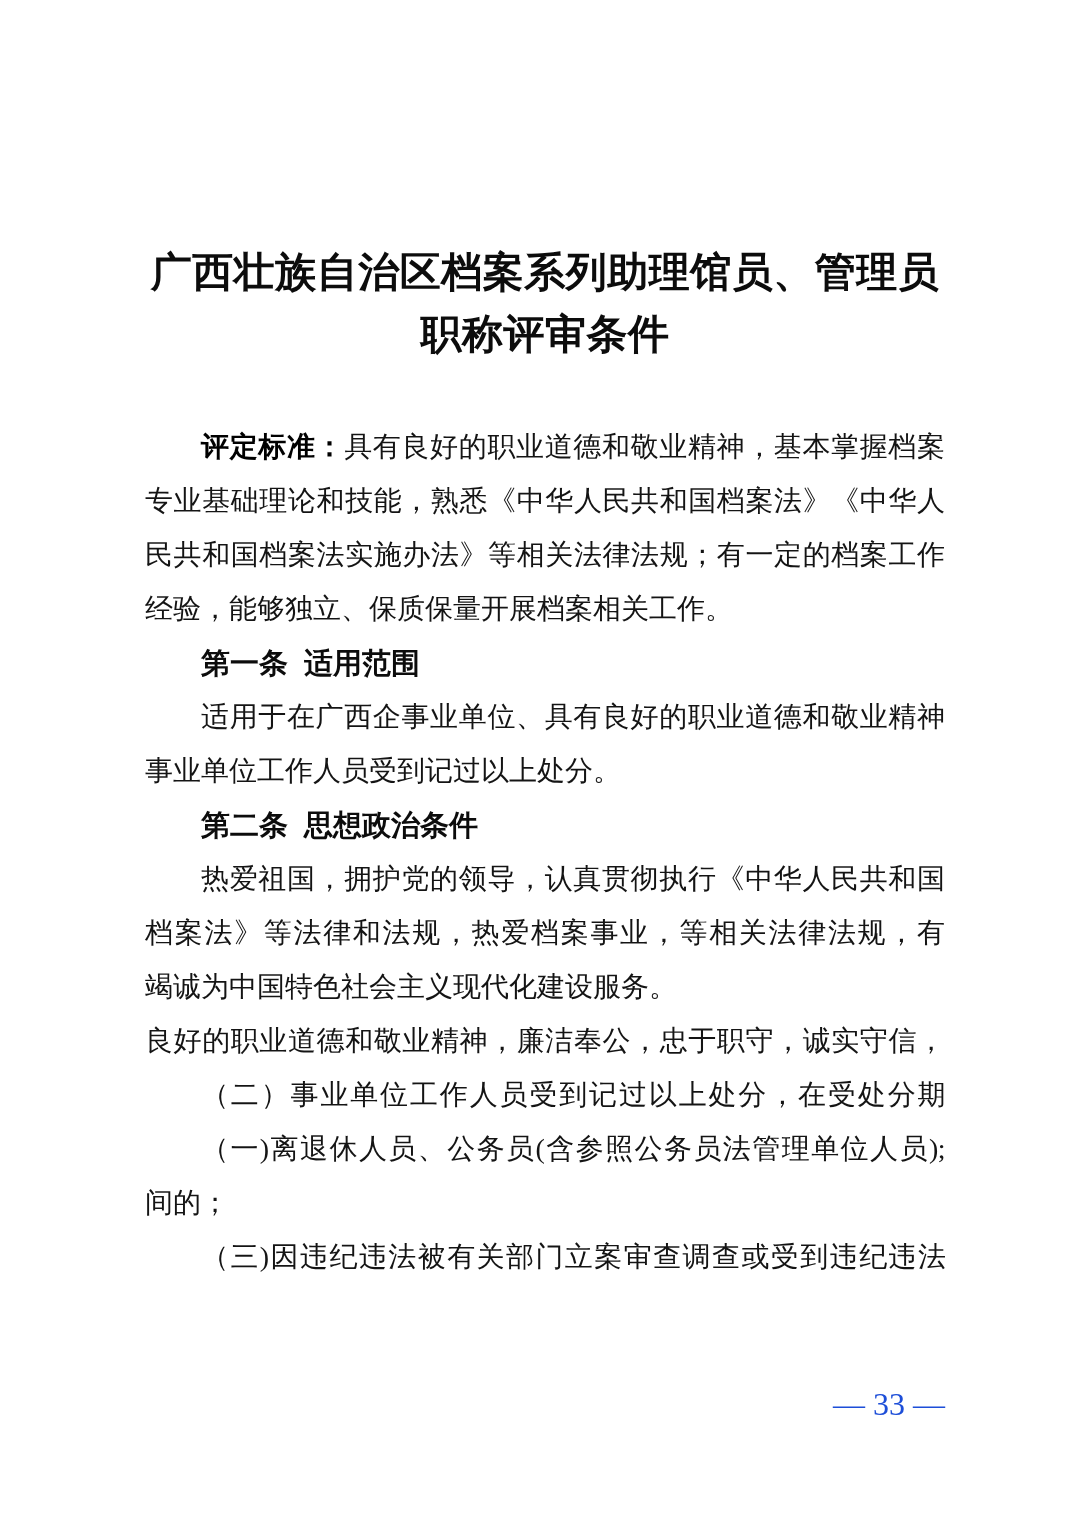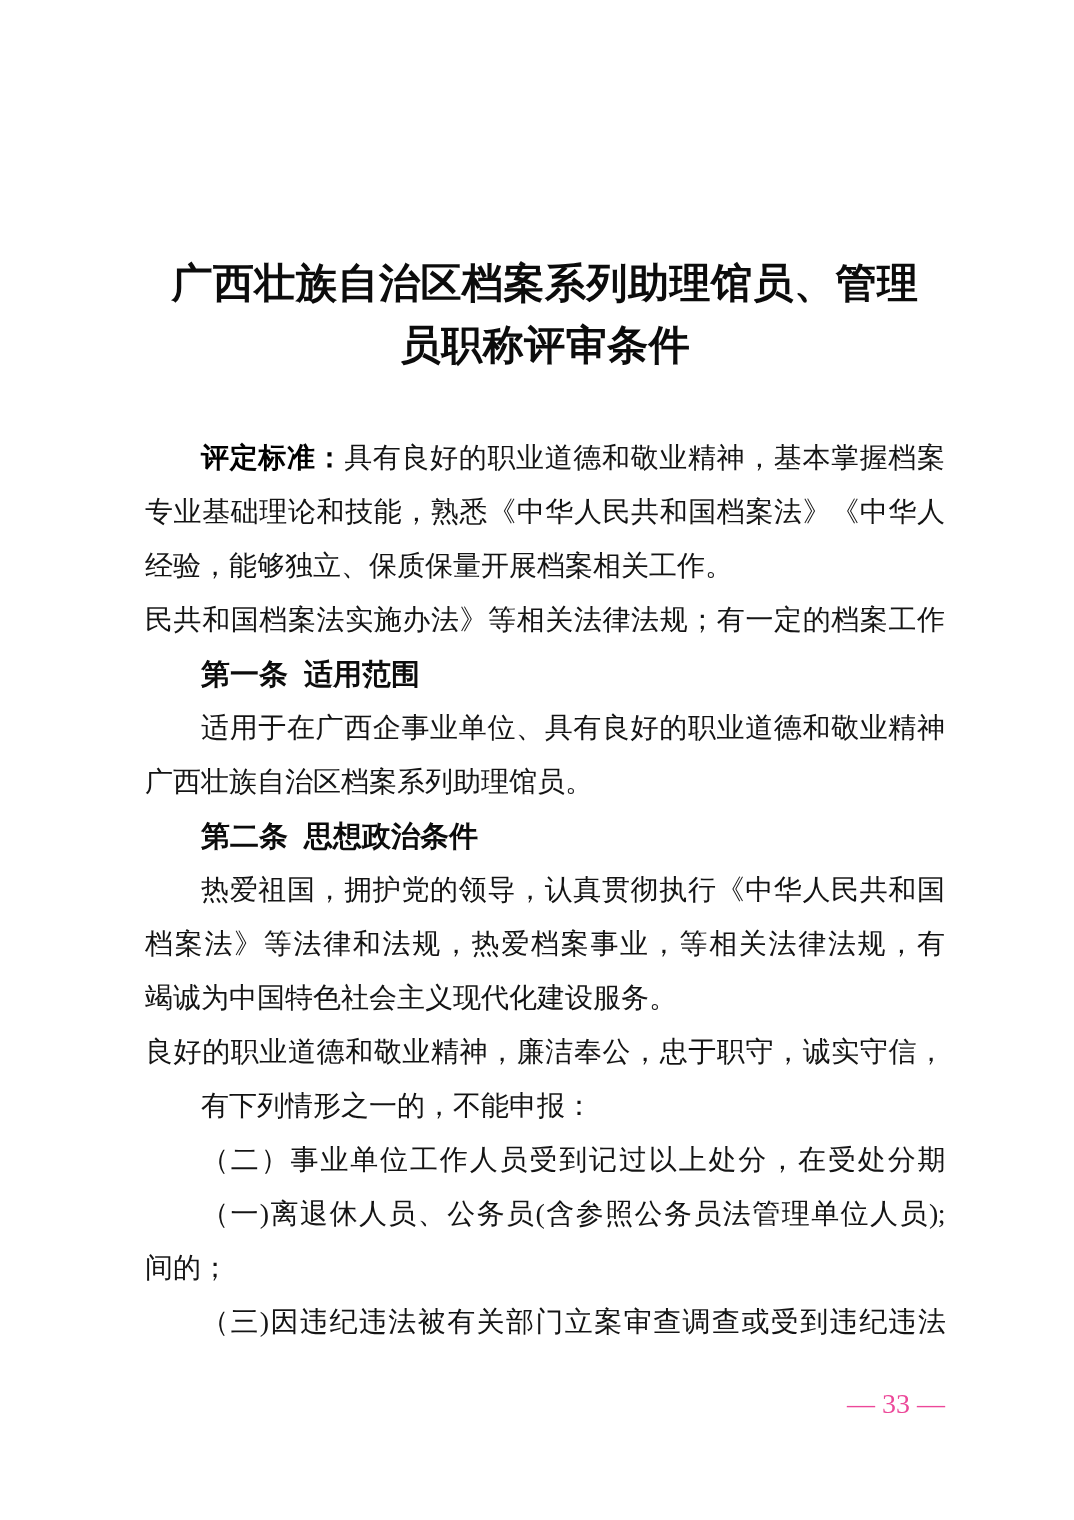--- a/index.html
+++ b/index.html
@@ -13,21 +13,21 @@
     height: 1520px;
     background: #ffffff;
     overflow: hidden;
     color: #0c0c0c;
   }
   .content {
     margin-left: 145px;
     width: 800px;
   }
   .doc-title {
-    margin: 15px;
+    margin: 4px;
     padding-top: 237px;
     font-family: "Liberation Sans", sans-serif;
     font-weight: 700;
     font-size: 41px;
     line-height: 62px;
     text-align: center;
     color: #0c0c0c;
     letter-spacing: 0.5px;
   }
   .body-block {
@@ -60,53 +60,52 @@
     font-weight: 700;
     color: #000000;
   }
   .tight  { letter-spacing: -0.5px; }
   .tight2 { letter-spacing: -1px; }
   .footer {
     position: absolute;
     top: 1384px;
     right: 129px;
     font-family: "Liberation Serif", serif;
-    font-size: 28px;
+    font-size: 32px;
     line-height: 40px;
-    color: #ec4899;
+    color: #1d4ed8;
     text-align: center;
   }
 </style>
 </head>
 <body>
 
 <div class="page">
   <div class="content">
 
     <h1 class="doc-title">广西壮族自治区档案系列助理馆员、管理员职称评审条件</h1>
 
     <div class="body-block">
       <div class="ln ind"><span class="lead">评定标准：</span><span>具有良好的职业道德和敬业精神，基本掌握档案</span></div>
       <div class="ln">专业基础理论和技能，熟悉《中华人民共和国档案法》《中华人</div>
+      <div class="ln">民共和国档案法实施办法》等相关法律法规；有一定的档案工作</div>
       <div class="ln end">经验，能够独立、保质保量开展档案相关工作。</div>
-      <div class="ln">民共和国档案法实施办法》等相关法律法规；有一定的档案工作</div>
 
       <div class="ln ind hd"><span class="hnum">第一条</span><span class="htitle">适用范围</span></div>
 
       <div class="ln ind">适用于在广西企事业单位、具有良好的职业道德和敬业精神</div>
-      <div class="ln end">广西壮族自治区档案系列助理馆员。</div>
+      <div class="ln end">事业单位工作人员受到记过以上处分。</div>
 
       <div class="ln ind hd"><span class="hnum">第二条</span><span class="htitle">思想政治条件</span></div>
 
       <div class="ln ind">热爱祖国，拥护党的领导，认真贯彻执行《中华人民共和国</div>
       <div class="ln">档案法》等法律和法规，热爱档案事业，等相关法律法规，有</div>
       <div class="ln end">竭诚为中国特色社会主义现代化建设服务。</div>
       <div class="ln">良好的职业道德和敬业精神，廉洁奉公，忠于职守，诚实守信，</div>
 
-      <div class="ln ind end">有下列情形之一的，不能申报：</div>
 
       <div class="ln ind tight">（二）事业单位工作人员受到记过以上处分，在受处分期</div>
       <div class="ln ind tight">（一)离退休人员、公务员(含参照公务员法管理单位人员);</div>
       <div class="ln end">间的；</div>
       <div class="ln ind tight2">（三)因违纪违法被有关部门立案审查调查或受到违纪违法</div>
     </div>
   </div>
 
   <div class="footer">— 33 —</div>
 </div>

